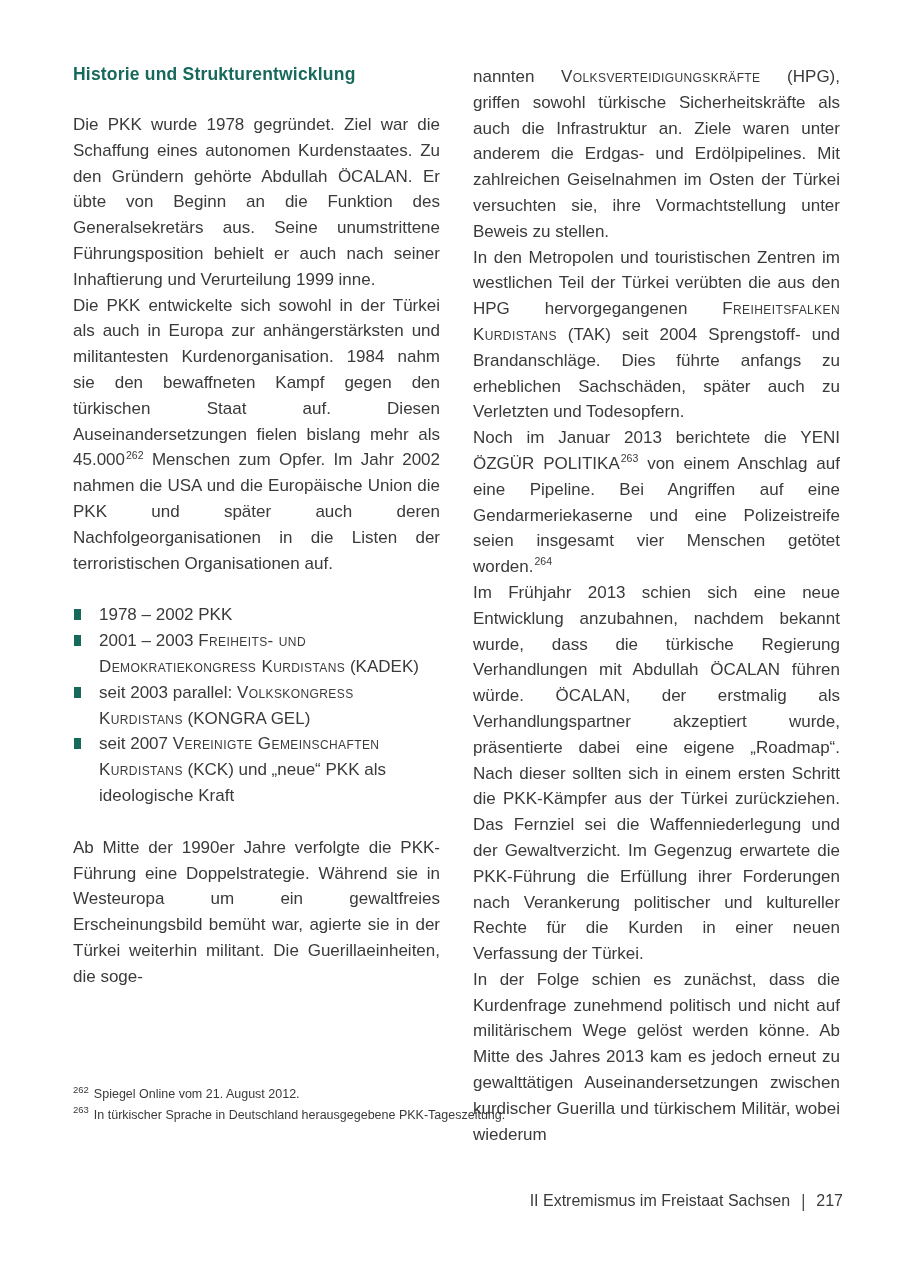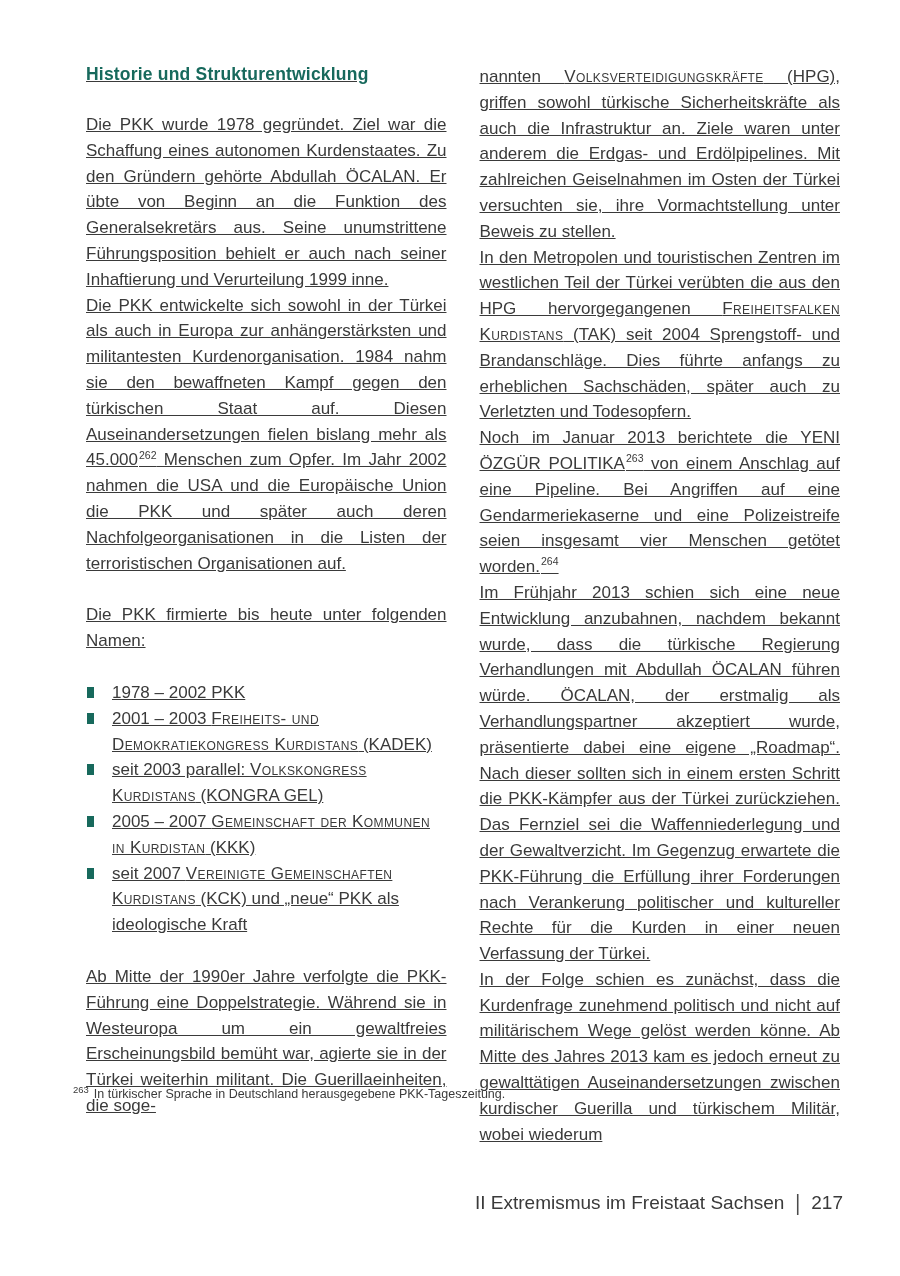--- a/index.html
+++ b/index.html
@@ -4,22 +4,22 @@
 <style>
   :root { --accent:#17695c; --text:#3a3a3a; }
   * { box-sizing:border-box; }
   html,body { margin:0; padding:0; background:#e8e8e8; }
   .page {
     width:900px; height:1276px; position:relative; margin:0 auto;
     background:#ffffff; overflow:hidden;
     font-family:"Liberation Sans", sans-serif; color:var(--text);
   }
   .content {
-    position:absolute; top:64px; left:86px; right:60px;
-    display:flex; gap:33px;text-decoration:underline;
+    position:absolute; top:64px; left:73px; right:60px;
+    display:flex; gap:33px;
   }
   .col { flex:1 1 0; min-width:0; }
   h2.heading {
     font-size:17.5px; font-weight:bold; color:var(--accent);
     margin:0 0 27px 0; letter-spacing:0.2px;
   }
   p {
     margin:0; font-size:17px; line-height:25.8px; text-align:justify;
     hyphens:auto; -webkit-hyphens:auto;
   }
@@ -37,53 +37,51 @@
   .sc { font-variant:small-caps; letter-spacing:0.4px;margin-top:24px; }
   sup { font-size:0.62em; line-height:0; vertical-align:super; margin-left:1px; }
   .footnotes {
     position:absolute; left:73px; top:1084px; right:60px;
     font-size:12.5px; line-height:20.5px; color:var(--text);
   }
   .footnote { padding-left:21px; text-indent:-21px; }
   .footnote sup { font-size:9.5px; margin:0 5px 0 0; }
   .footer {
     position:absolute; top:1192px; right:57px;
-    font-size:19px; color:var(--text);
+    font-size:16px; color:var(--text);
     display:flex; align-items:flex-end; gap:11px;
   }
   .footer .sep { color:#4a4a4a; font-weight:300; transform:scaleY(1.15); }
 </style>
 </head>
 <body>
 
 <div class="page">
 
   <div class="content">
 
     <div class="col">
       <h2 class="heading">Historie und Strukturentwicklung</h2>
       <p>Die PKK wurde 1978 gegründet. Ziel war die Schaffung eines autonomen Kurdenstaates. Zu den Gründern gehörte Abdullah ÖCALAN. Er übte von Beginn an die Funktion des Generalsekretärs aus. Seine unumstrittene Führungsposition behielt er auch nach seiner Inhaftierung und Verurteilung 1999 inne.</p>
       <p><span>Die PKK entwickelte sich sowohl in der Türkei als auch in Europa zur anhängerstärksten und militantesten Kurdenorganisation. 1984 nahm sie den bewaffneten Kampf gegen den türkischen Staat auf. Diesen Auseinandersetzungen fielen bislang mehr als 45.000</span><sup>262</sup><span> Menschen zum Opfer. Im Jahr 2002 nahmen die USA und die Europäische Union die PKK und später auch deren Nachfolgeorganisationen in die Listen der terroristischen Organisationen auf.</span></p>
-      <p class="gap-before">Die PKK firmierte bis heute unter folgenden Namen:</p>
       <ul class="name-list">
         <li>
           <span class="bullet"></span>
           <span>1978 – 2002 PKK</span>
         </li>
         <li>
           <span class="bullet"></span>
           <span><span>2001 – 2003 </span><span class="sc">Freiheits- und Demokratiekongress Kurdistans</span><span> (KADEK)</span></span>
         </li>
         <li>
           <span class="bullet"></span>
           <span><span>seit 2003 parallel: </span><span class="sc">Volkskongress Kurdistans</span><span> (KONGRA GEL)</span></span>
         </li>
         <li>
           <span class="bullet"></span>
-          <span><span>2005 – 2007 </span><span class="sc">Gemeinschaft der Kommunen in Kurdistan</span><span> (KKK)</span></span>
         </li>
         <li>
           <span class="bullet"></span>
           <span><span>seit 2007 </span><span class="sc">Vereinigte Gemeinschaften Kurdistans</span><span> (KCK) und „neue“ PKK als ideologische Kraft</span></span>
         </li>
       </ul>
       <p class="gap-before">Ab Mitte der 1990er Jahre verfolgte die PKK-Führung eine Doppelstrategie. Während sie in Westeuropa um ein gewaltfreies Erscheinungsbild bemüht war, agierte sie in der Türkei weiterhin militant. Die Guerillaeinheiten, die soge-</p>
     </div>
 
     <div class="col">
@@ -91,20 +89,23 @@
       <p><span>In den Metropolen und touristischen Zentren im westlichen Teil der Türkei verübten die aus den HPG hervorgegangenen </span><span class="sc">Freiheitsfalken Kurdistans</span><span> (TAK) seit 2004 Sprengstoff- und Brandanschläge. Dies führte anfangs zu erheblichen Sachschäden, später auch zu Verletzten und Todesopfern.</span></p>
       <p><span>Noch im Januar 2013 berichtete die YENI ÖZGÜR POLITIKA</span><sup>263</sup><span> von einem Anschlag auf eine Pipeline. Bei Angriffen auf eine Gendarmeriekaserne und eine Polizeistreife seien insgesamt vier Menschen getötet worden.</span><sup>264</sup></p>
       <p>Im Frühjahr 2013 schien sich eine neue Entwicklung anzubahnen, nachdem bekannt wurde, dass die türkische Regierung Verhandlungen mit Abdullah ÖCALAN führen würde. ÖCALAN, der erstmalig als Verhandlungspartner akzeptiert wurde, präsentierte dabei eine eigene „Roadmap“. Nach dieser sollten sich in einem ersten Schritt die PKK-Kämpfer aus der Türkei zurückziehen. Das Fernziel sei die Waffenniederlegung und der Gewaltverzicht. Im Gegenzug erwartete die PKK-Führung die Erfüllung ihrer Forderungen nach Verankerung politischer und kultureller Rechte für die Kurden in einer neuen Verfassung der Türkei.</p>
       <p>In der Folge schien es zunächst, dass die Kurdenfrage zunehmend politisch und nicht auf militärischem Wege gelöst werden könne. Ab Mitte des Jahres 2013 kam es jedoch erneut zu gewalttätigen Auseinandersetzungen zwischen kurdischer Guerilla und türkischem Militär, wobei wiederum</p>
     </div>
 
   </div>
 
   <div class="footnotes">
     <div class="footnote">
+      <sup>262</sup><span>Spiegel Online vom 21. August 2012.</span>
+    </div>
+    <div class="footnote">
       <sup>263</sup><span>In türkischer Sprache in Deutschland herausgegebene PKK-Tageszeitung.</span>
     </div>
   </div>
 
   <div class="footer">
     <span>II Extremismus im Freistaat Sachsen</span>
     <span class="sep">|</span>
     <span>217</span>
   </div>
 

